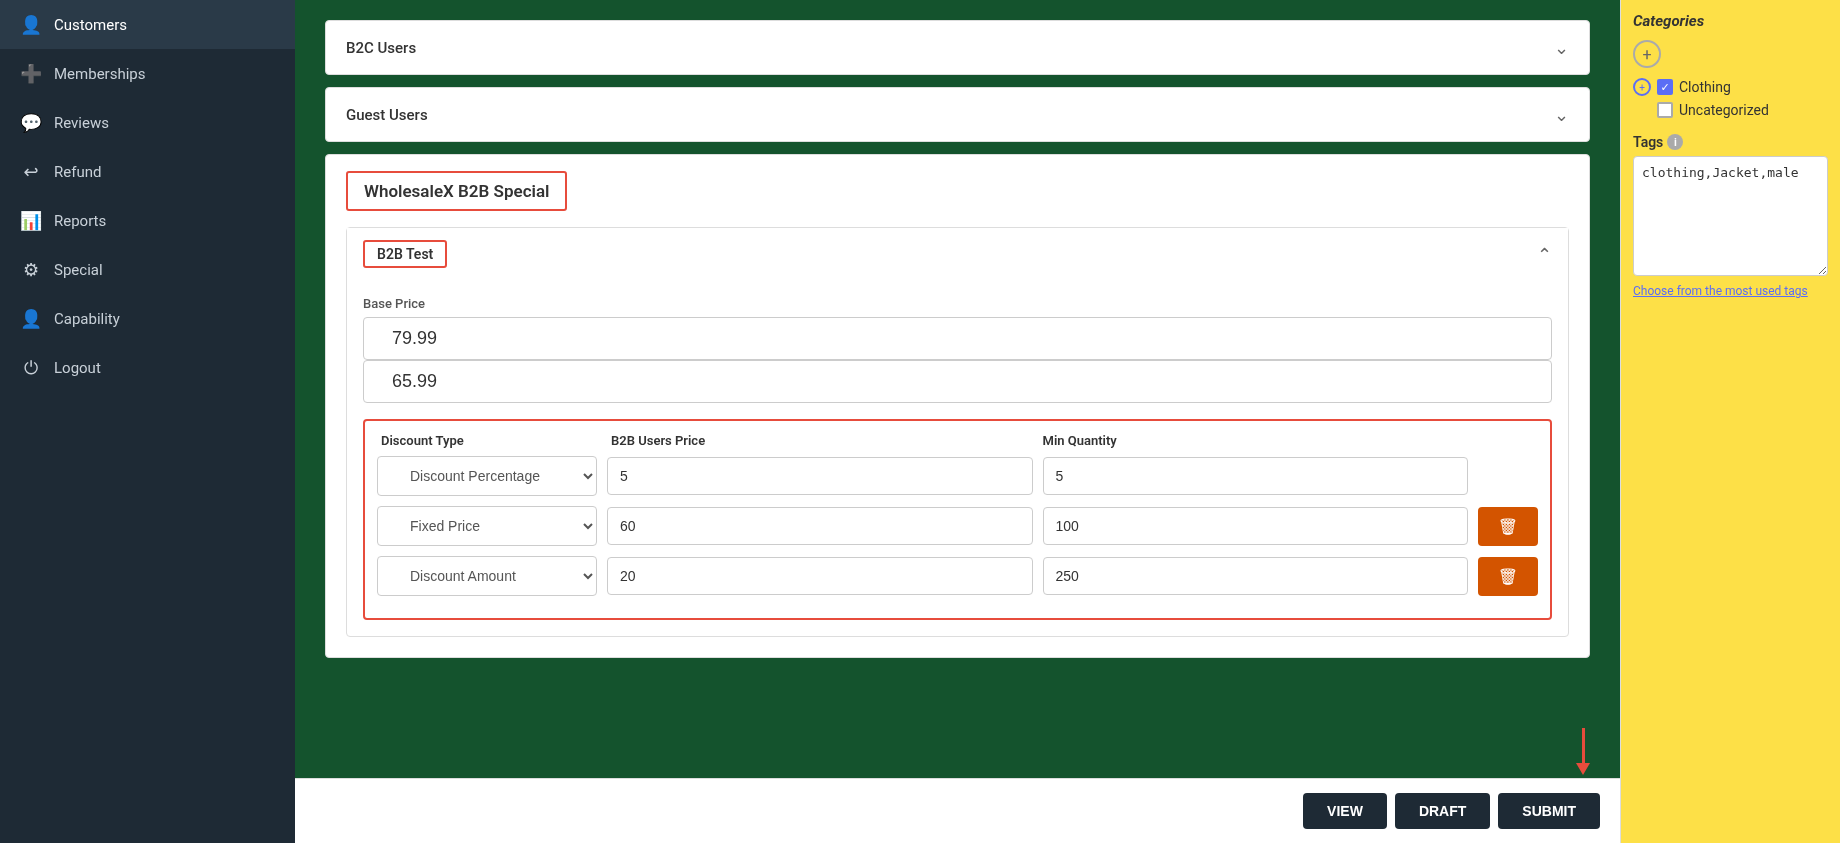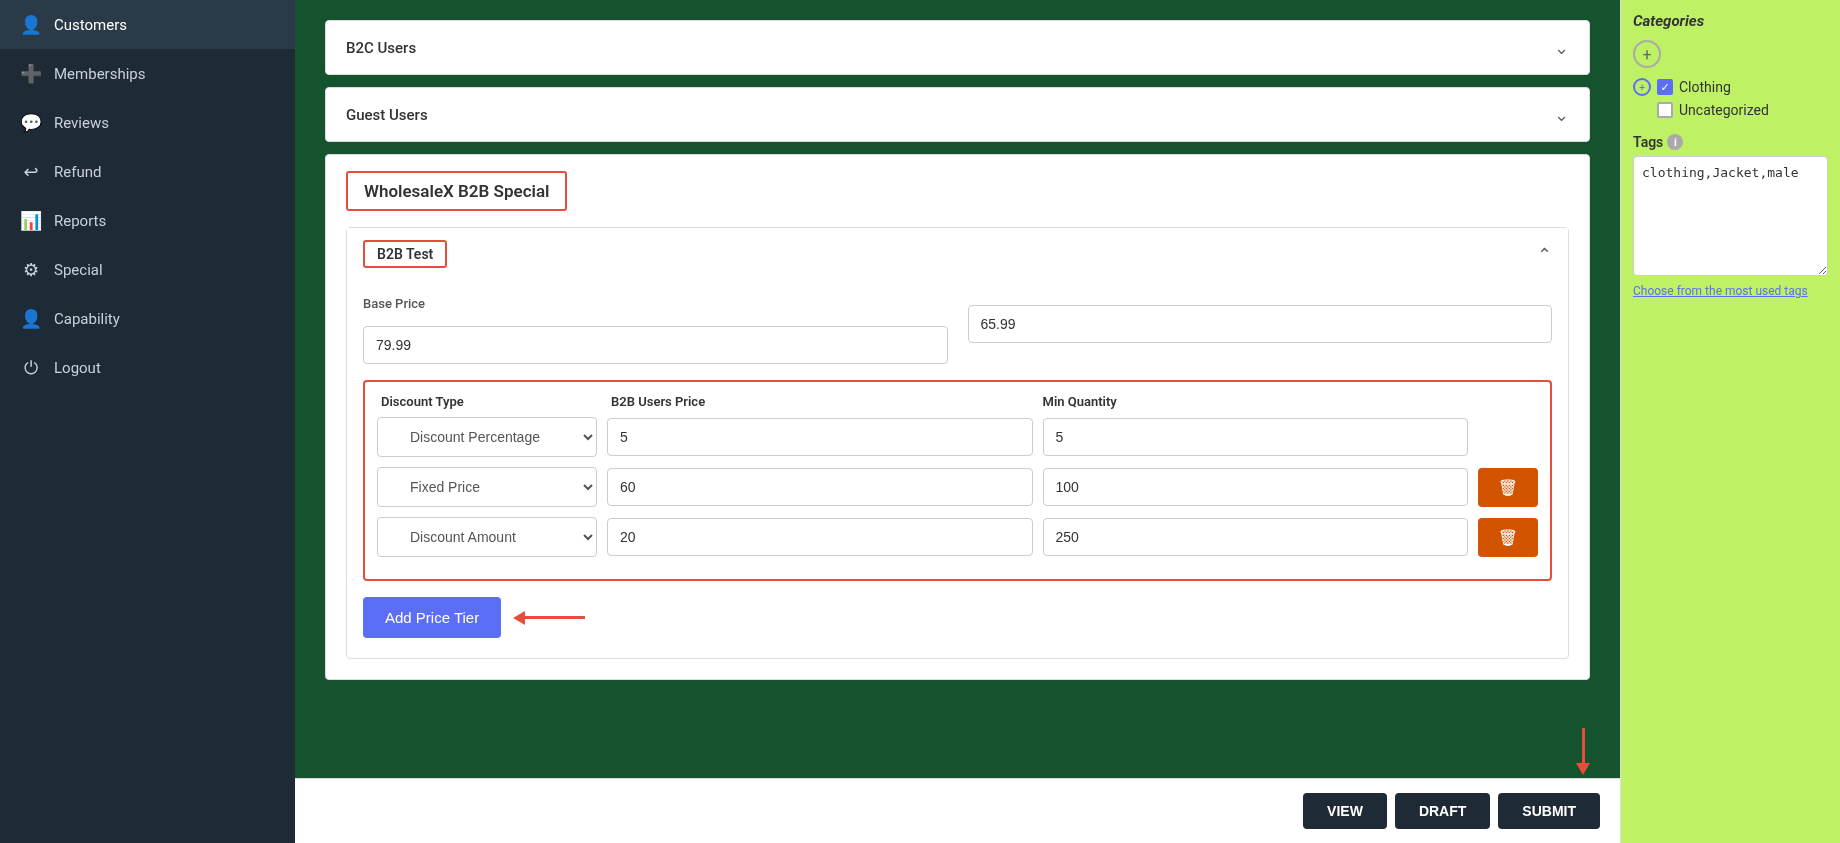--- a/index.html
+++ b/index.html
@@ -100,42 +100,41 @@
       border-radius: 3px;
       font-size: 14px;
       font-weight: 600;
       color: #333;
     }
     .b2b-panel-chevron { font-size: 18px; color: #666; }
 
     
     .price-row {
       display: flex;
-      gap: 20px;
       padding: 16px 16px;
+      flex-direction: column;
     }
     .price-field {
       flex: 1;
     }
     .price-field label {
       display: block;
       font-size: 13px;
       font-weight: 500;
       color: #555;
       margin-bottom: 6px;
     }
     .price-field input {
       width: 100%;
-      padding: 10px 12px;
+      padding: 10px 28px;
       border: 1px solid #ccc;
       border-radius: 4px;
-      font-size: 14px;
+      font-size: 18px;
       color: #333;
       outline: none;
-      margin-top: 9px;
     }
 
     
     .discount-table-wrapper {
       border: 2px solid #e74c3c;
       border-radius: 4px;
       margin: 0 16px 16px 16px;
       padding: 12px;
     }
     .discount-table-header {
@@ -209,21 +208,21 @@
     }
     .arrow-indicator {
       margin-left: 12px;
       display: flex;
       align-items: center;
     }
 
     
     .right-panel {
       width: 220px;
-      background: #bef264;
+      background: #fde047;
       border-left: 1px solid #ddd;
       padding: 12px;
       flex-shrink: 0;
       overflow-y: auto;
       height: 100%;
     }
     .right-panel-section { margin-bottom: 16px; }
     .right-panel-title {
       font-size: 15px;
       font-weight: 700;
@@ -457,29 +456,20 @@
               <option>Discount Percentage</option>
               <option>Fixed Price</option>
               <option selected="">Discount Amount</option>
             </select>
             <input type="text" value="20" style="">
             <input type="text" value="250" style="">
             <button class="delete-btn">🗑</button>
           </div>
         </div>
 
-        <div class="add-tier-row">
-          <button class="add-tier-btn">Add Price Tier</button>
-          <div class="arrow-indicator">
-            <div style="position:relative; display:flex; align-items:center;">
-              <div style="width:0;height:0;border-top:7px solid transparent;border-bottom:7px solid transparent;border-right:12px solid #e74c3c;"></div>
-              <div style="width:60px;height:3px;background:#e74c3c;"></div>
-            </div>
-          </div>
-        </div>
       </div>
     </div>
   </div>
 
   <div style="position:relative;">
     <div style="position:absolute;right:30px;bottom:68px;display:flex;flex-direction:column;align-items:center;">
       <div style="width:3px;height:35px;background:#e74c3c;"></div>
       <div style="width:0;height:0;border-left:7px solid transparent;border-right:7px solid transparent;border-top:12px solid #e74c3c;"></div>
     </div>
     <div class="footer-bar">

